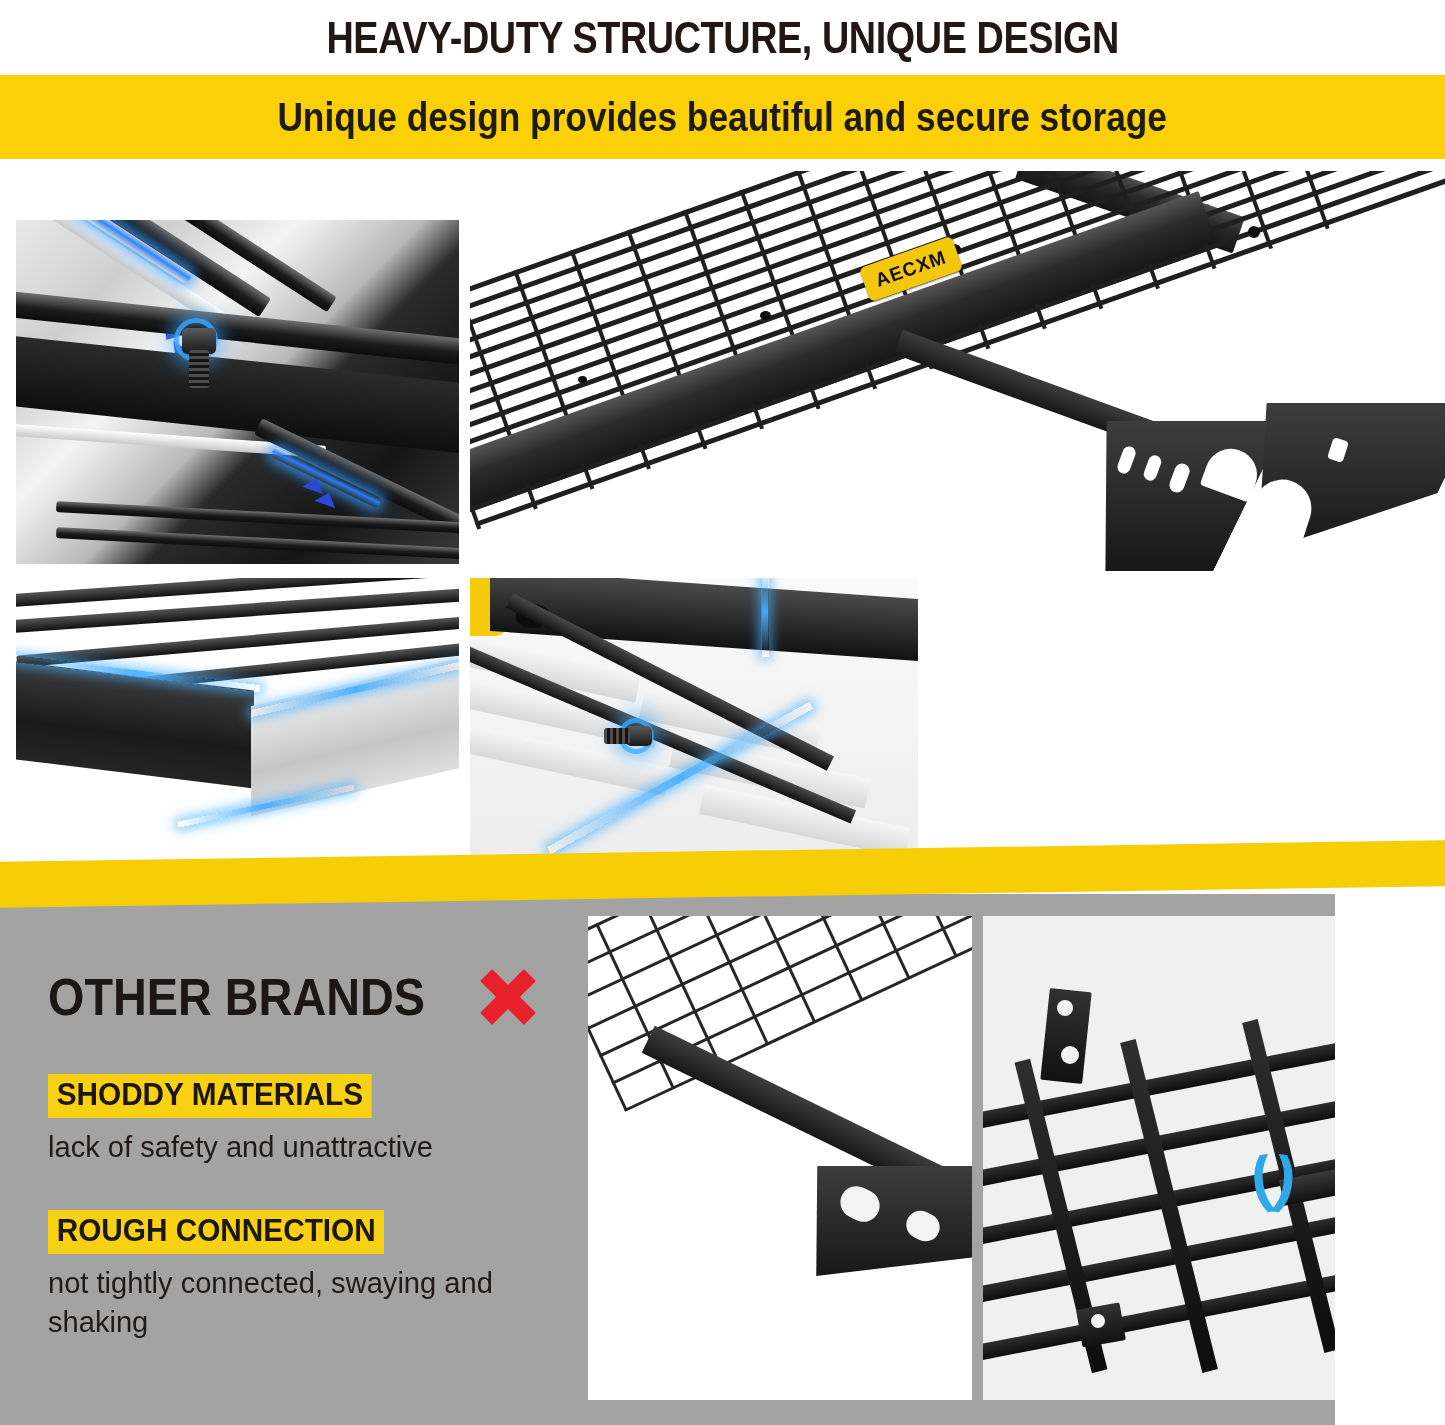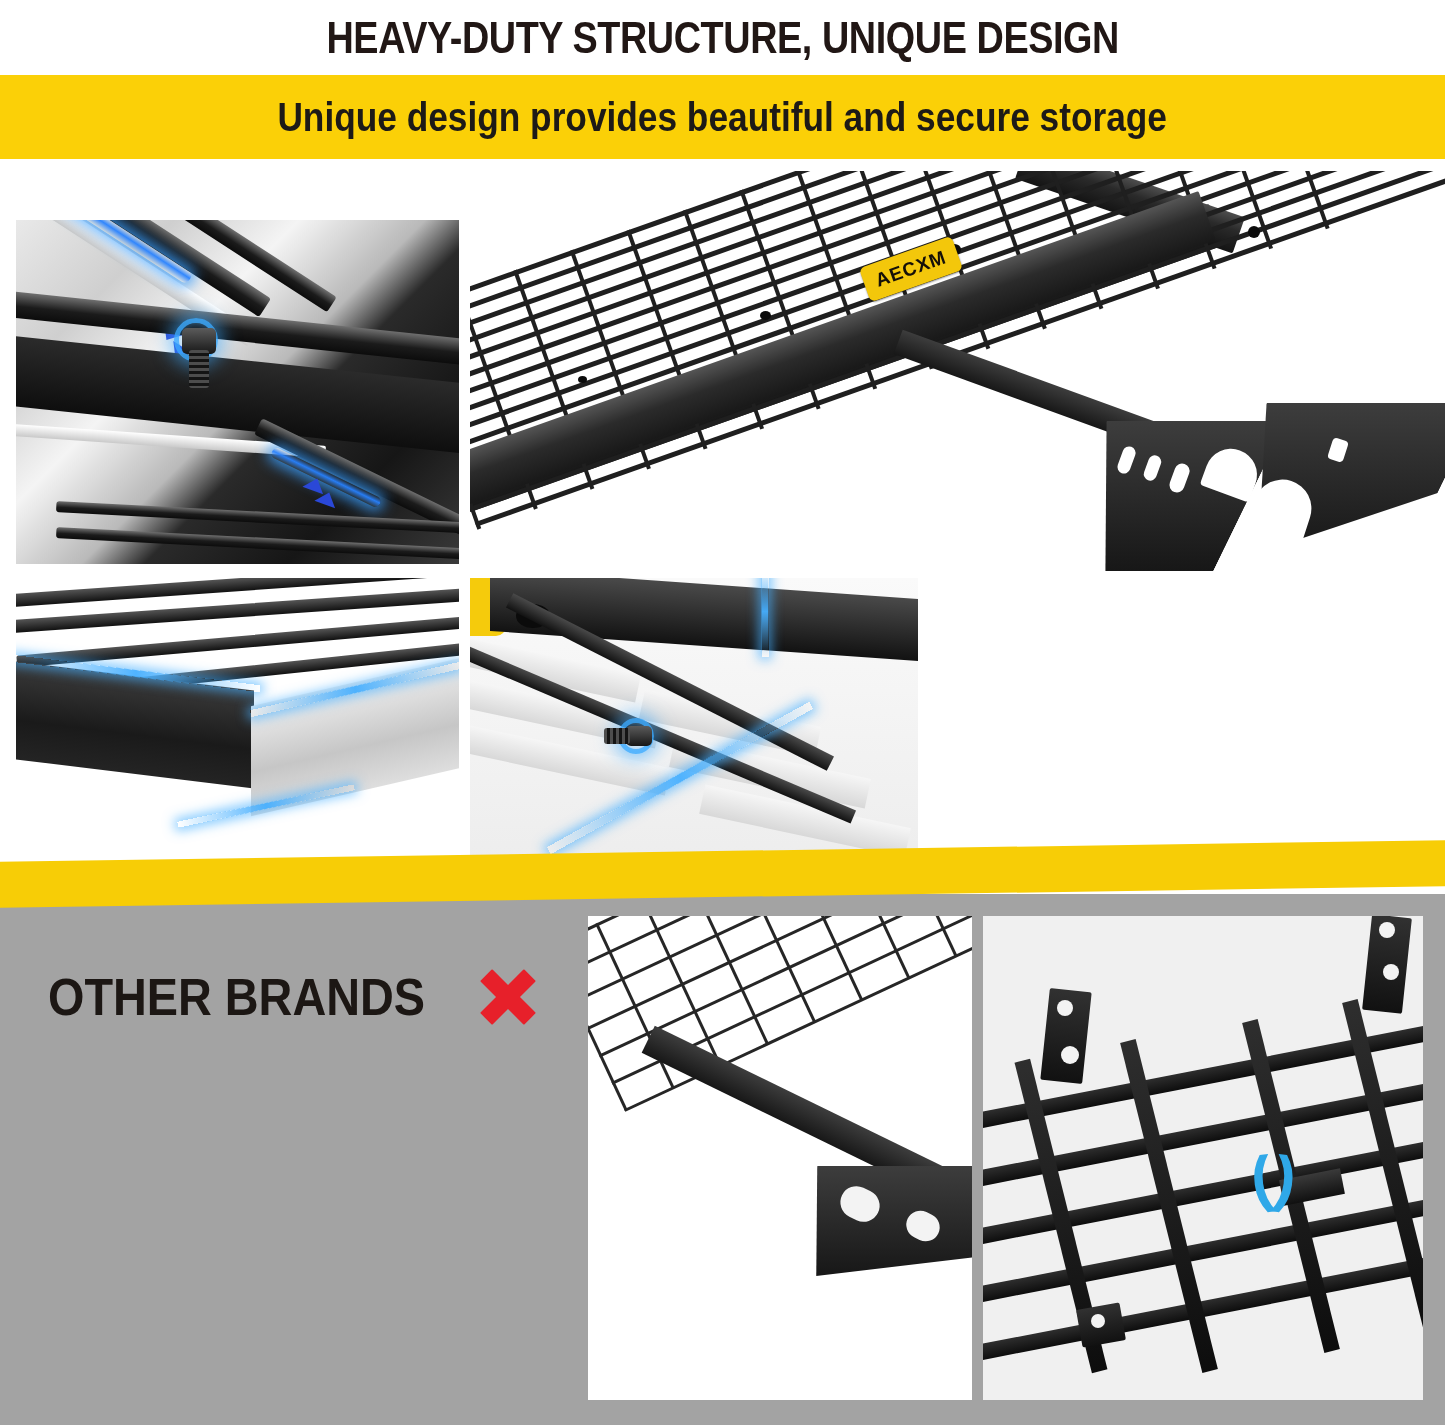--- a/index.html
+++ b/index.html
@@ -134,21 +134,21 @@
   
   #yellow-divider{
     position:absolute; left:-20px; top:862px; width:1490px; height:46px;
     background:#F7CD06;
     transform:rotate(-0.85deg); transform-origin:left center;
     z-index:6;
   }
 
   
   #comparison-section{
-    position:absolute; left:0; top:894px; width:1445px; height:531px;
+    position:absolute; left:0; top:894px; width:1335px; height:531px;
     background:#A3A3A3; overflow:hidden;
   }
   #comparison-copy{ position:absolute; left:48px; top:70px; width:520px; }
 
   #other-brands-row{ display:flex; align-items:center; gap:10px; }
   #other-brands-title{
     font-family:"Liberation Sans Narrow","Liberation Sans",sans-serif;
     font-weight:bold; font-size:52px; color:#1c1714; letter-spacing:0px;
     transform:scaleX(0.9); transform-origin:left center; white-space:nowrap;
   }
@@ -344,21 +344,29 @@
 
   <div id="comparison-copy">
     <div id="other-brands-row">
       <div id="other-brands-title">OTHER BRANDS</div>
       <div id="x-mark-icon">
           <i></i>
           <i></i>
         </div>
     </div>
 
-
+    <div class="defect-block">
+      <div class="defect-tag">SHODDY MATERIALS</div>
+      <div class="defect-desc">lack of safety and unattractive</div>
+    </div>
+
+    <div class="defect-block">
+      <div class="defect-tag">ROUGH CONNECTION</div>
+      <div class="defect-desc">not tightly connected, swaying and shaking</div>
+    </div>
   </div>
 
   <div id="panel-competitor-mesh">
     <div class="scene">
       <div style="position:absolute;left:-40px;top:30px;width:620px;height:230px;transform:rotate(-25deg);transform-origin:left top;">
         <div class="thinwire" style="left:0;top:0;width:620px;height:3px;"></div>
         <div class="thinwire" style="left:0;top:30px;width:620px;height:3px;"></div>
         <div class="thinwire" style="left:0;top:60px;width:620px;height:3px;"></div>
         <div class="thinwire" style="left:0;top:90px;width:620px;height:3px;"></div>
         <div class="thinwire" style="left:0;top:120px;width:620px;height:3px;"></div>

